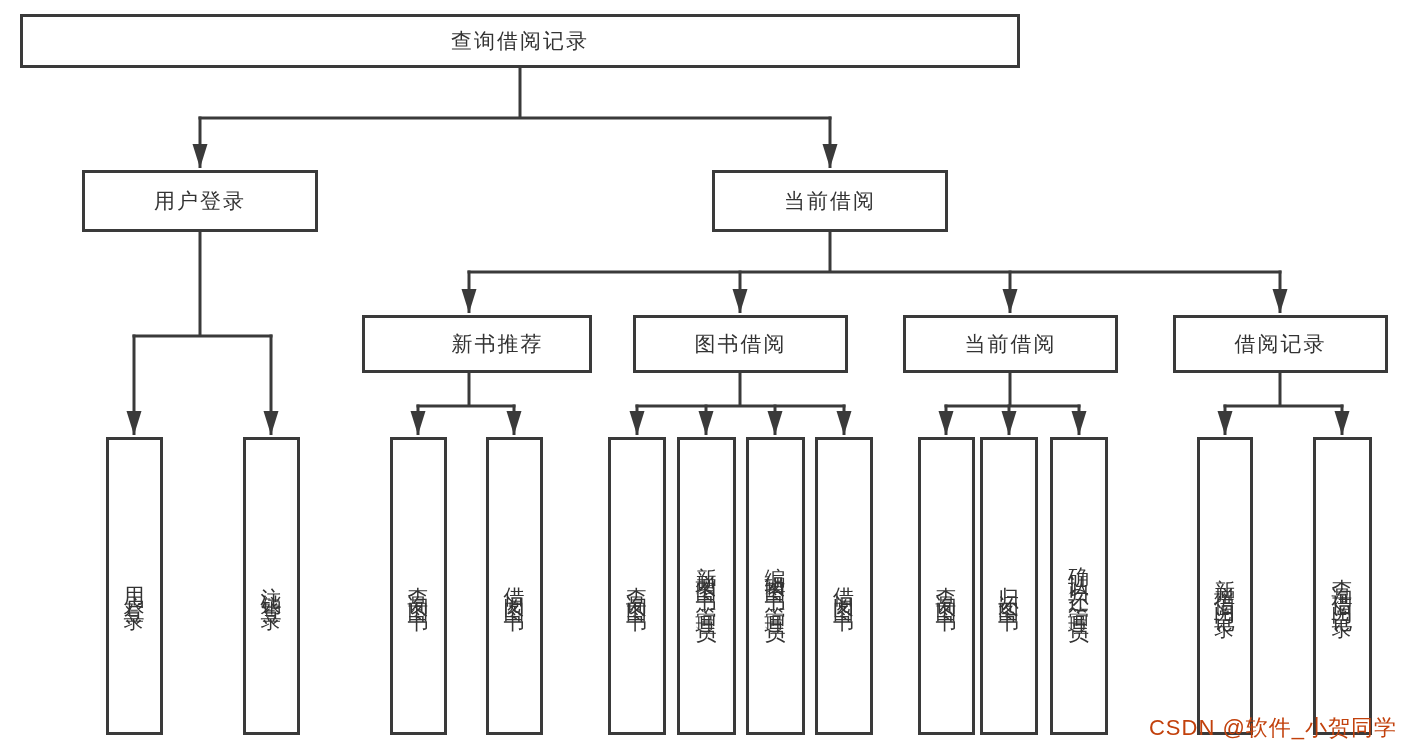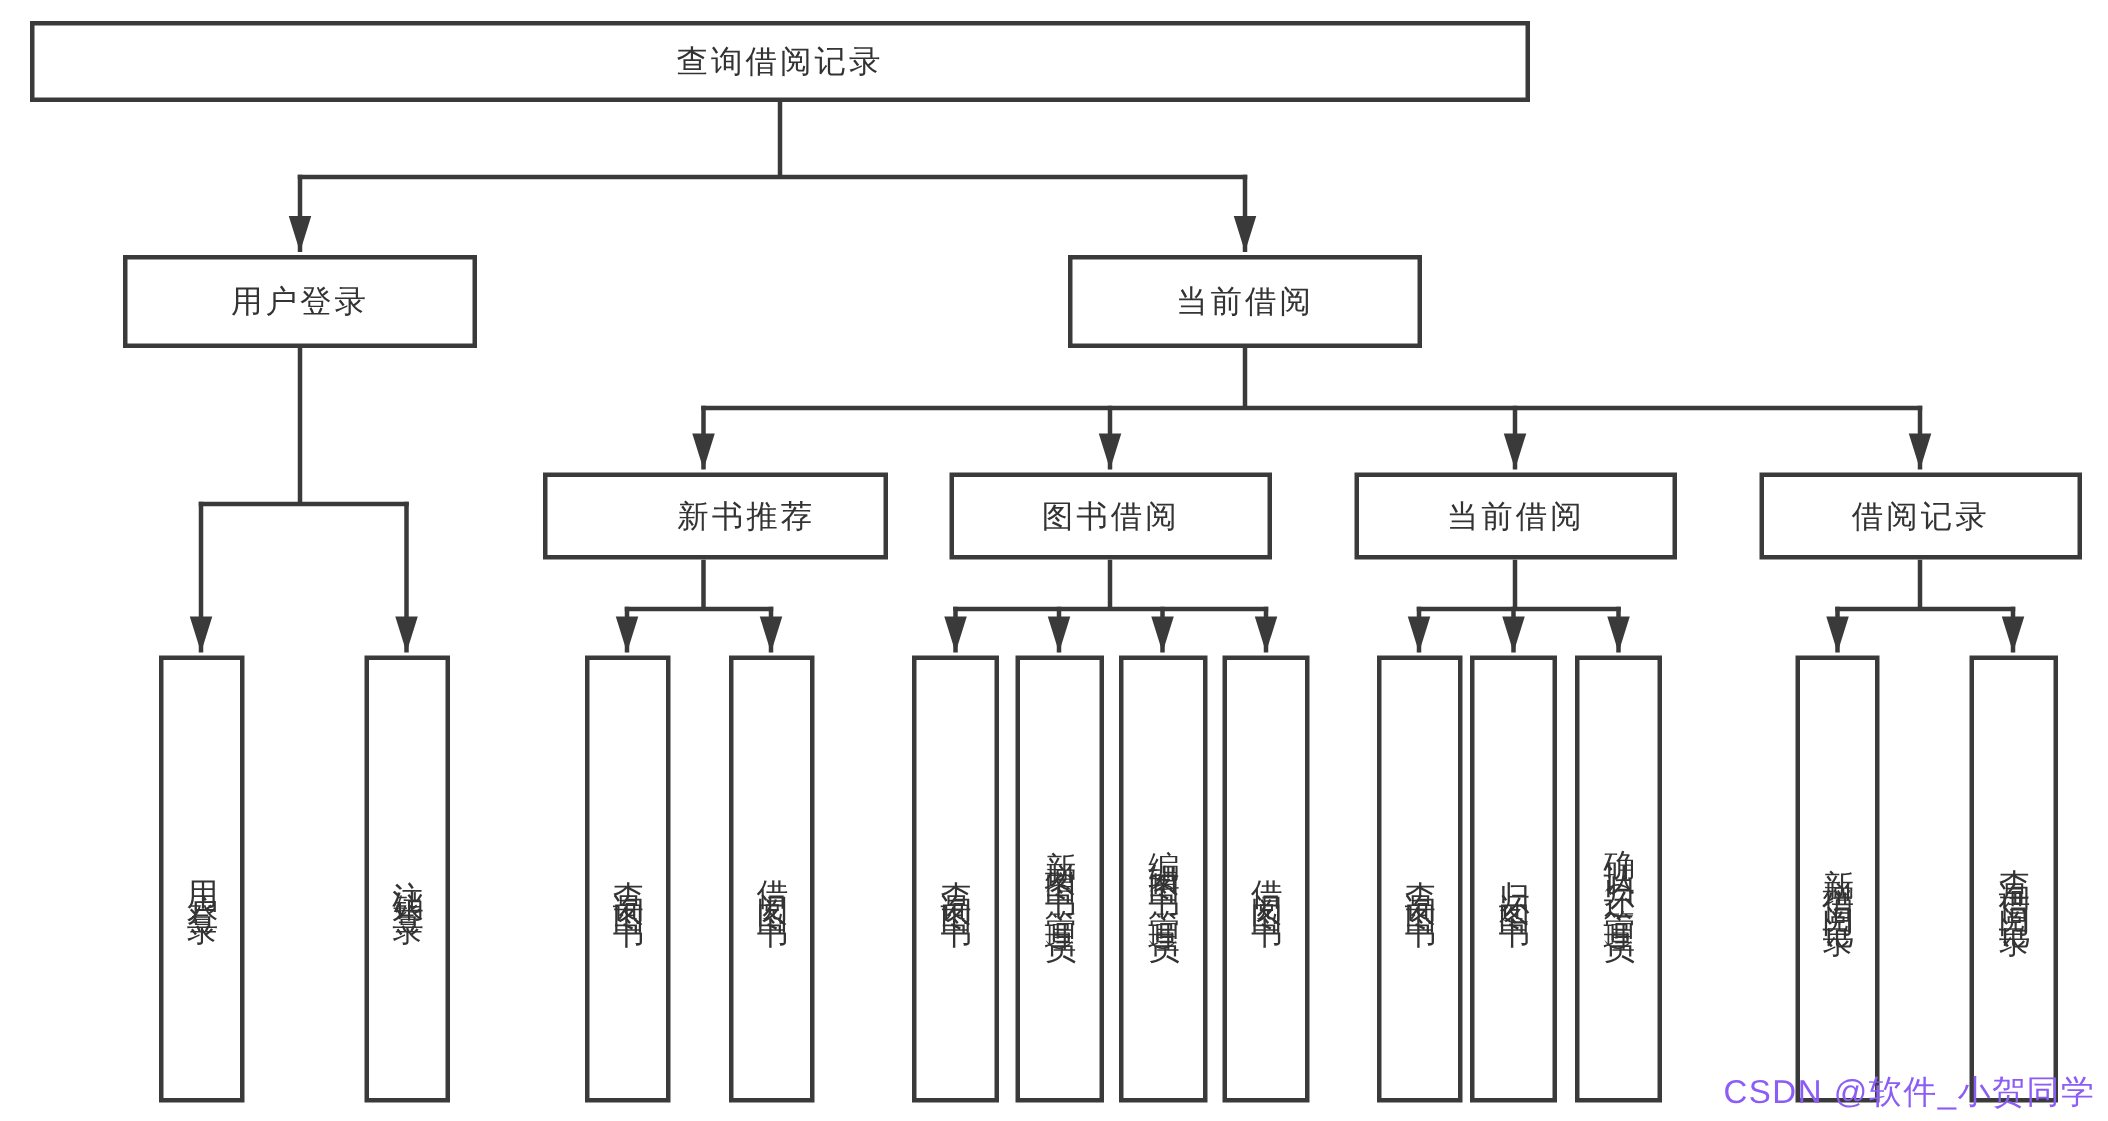--- a/index.html
+++ b/index.html
@@ -13,21 +13,21 @@
     box-sizing:border-box; display:flex; align-items:center; justify-content:center;
     z-index:1; font-size:21px; text-align:center;
   }
   .node .htext { letter-spacing:2px; white-space:nowrap; }
   .node .vtext {
     writing-mode:vertical-rl; text-orientation:mixed;
     letter-spacing:8px; line-height:1; white-space:nowrap;
   }
   .watermark {
     position:absolute; right:8px; bottom:4px; z-index:2;
-    color:#8b5cf6; font-size:22px; letter-spacing:1px; white-space:nowrap;
+    color:#c2410c; font-size:22px; letter-spacing:1px; white-space:nowrap;
   }
 </style>
 </head>
 <body>
 
 <div class="stage">
 
   <svg class="connectors" width="1405" height="747" viewBox="0 0 1405 747">
     <defs>
       <marker id="arrow" markerUnits="userSpaceOnUse" markerWidth="26" markerHeight="18" refX="24" refY="0" orient="auto" viewBox="-1 -9 26 18">

